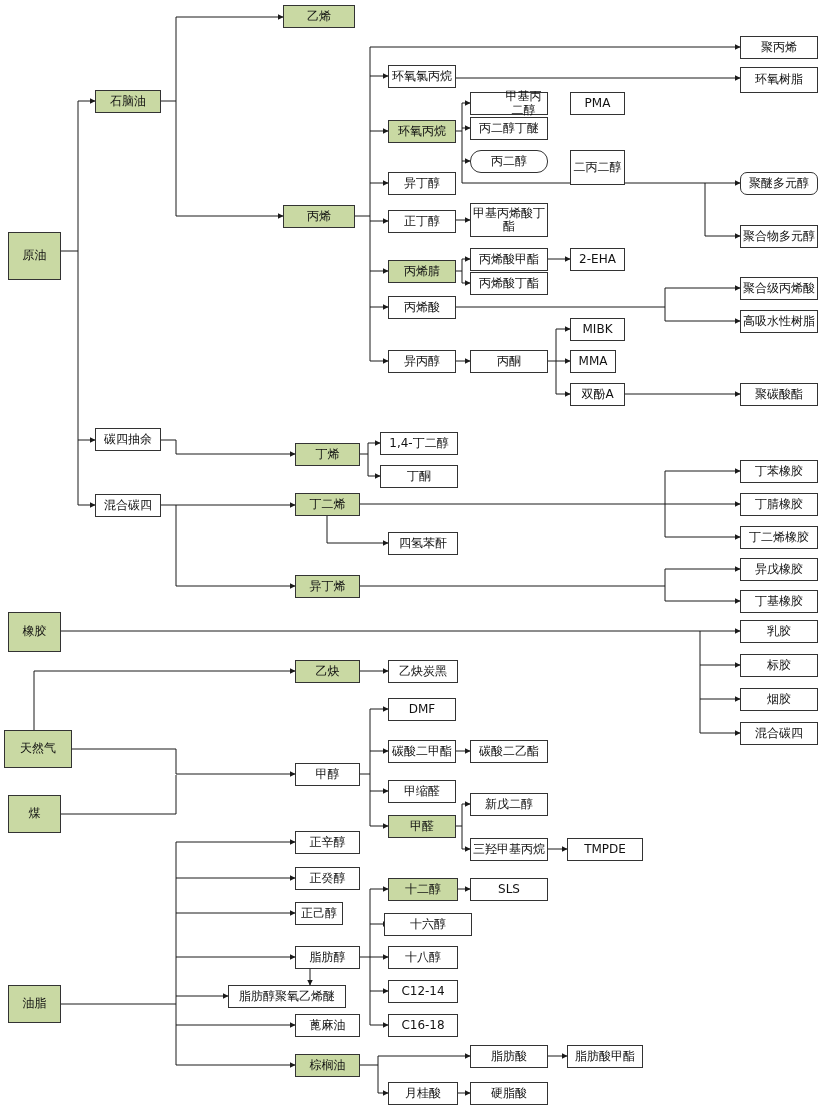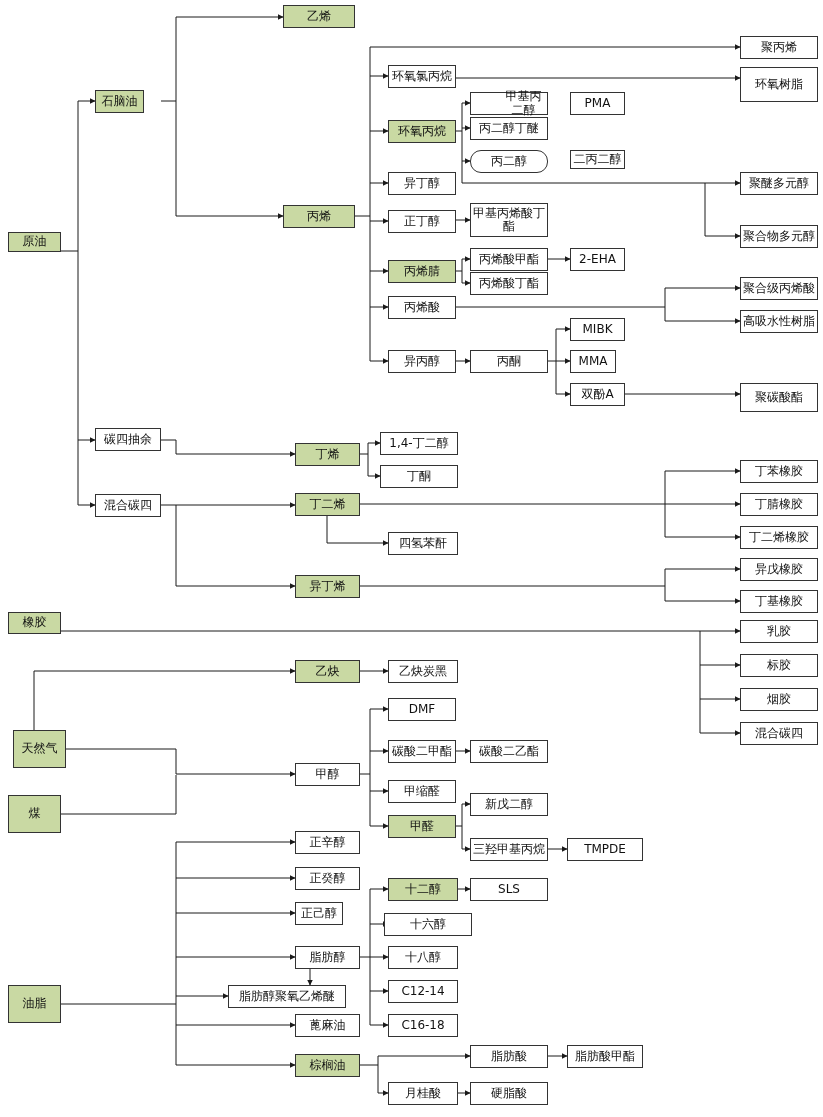--- a/index.html
+++ b/index.html
@@ -104,26 +104,26 @@
         <polyline points="370,991 388,991" fill="none" stroke="#1a1a1a" stroke-width="1" marker-end="url(#arrow)"></polyline>
         <polyline points="458,889 470,889" fill="none" stroke="#1a1a1a" stroke-width="1" marker-end="url(#arrow)"></polyline>
         <polyline points="310,969 310,985" fill="none" stroke="#1a1a1a" stroke-width="1" marker-end="url(#arrow)"></polyline>
         <polyline points="360,1065 378,1065 378,1056 470,1056" fill="none" stroke="#1a1a1a" stroke-width="1" marker-end="url(#arrow)"></polyline>
         <polyline points="378,1065 378,1093 388,1093" fill="none" stroke="#1a1a1a" stroke-width="1" marker-end="url(#arrow)"></polyline>
         <polyline points="548,1056 567,1056" fill="none" stroke="#1a1a1a" stroke-width="1" marker-end="url(#arrow)"></polyline>
         <polyline points="458,1093 470,1093" fill="none" stroke="#1a1a1a" stroke-width="1" marker-end="url(#arrow)"></polyline>
       </g>
   </svg>
 
-<div class="node green" style="left: 8px; top: 232px; width: 53px; height: 20px;">原油</div>
-    <div class="node green" style="left: 8px; top: 612px; width: 53px; height: 22px;">橡胶</div>
-    <div class="node green" style="left: 13px; top: 730px; width: 53px; height: 38px;">天然气</div>
+<div class="node green" style="left: 8px; top: 232px; width: 53px; height: 48px;">原油</div>
+    <div class="node green" style="left: 8px; top: 612px; width: 53px; height: 40px;">橡胶</div>
+    <div class="node green" style="left: 4px; top: 730px; width: 68px; height: 38px;">天然气</div>
     <div class="node green" style="left: 8px; top: 795px; width: 53px; height: 38px;">煤</div>
     <div class="node green" style="left: 8px; top: 985px; width: 53px; height: 38px;">油脂</div>
-    <div class="node green" style="left: 95px; top: 90px; width: 49px; height: 23px;">石脑油</div>
+    <div class="node green" style="left: 95px; top: 90px; width: 66px; height: 23px;">石脑油</div>
     <div class="node" style="left: 95px; top: 428px; width: 66px; height: 23px;">碳四抽余</div>
     <div class="node" style="left: 95px; top: 494px; width: 66px; height: 23px;">混合碳四</div>
     <div class="node green" style="left: 283px; top: 5px; width: 72px; height: 23px;">乙烯</div>
     <div class="node green" style="left: 283px; top: 205px; width: 72px; height: 23px;">丙烯</div>
     <div class="node green" style="left: 295px; top: 443px; width: 65px; height: 23px;">丁烯</div>
     <div class="node green" style="left: 295px; top: 493px; width: 65px; height: 23px;">丁二烯</div>
     <div class="node green" style="left: 295px; top: 575px; width: 65px; height: 23px;">异丁烯</div>
     <div class="node green" style="left: 295px; top: 660px; width: 65px; height: 23px;">乙炔</div>
     <div class="node" style="left: 295px; top: 763px; width: 65px; height: 23px;">甲醇</div>
     <div class="node" style="left: 295px; top: 831px; width: 65px; height: 23px;">正辛醇</div>
@@ -161,34 +161,34 @@
     <div class="node" style="left: 470px; top: 248px; width: 78px; height: 23px;">丙烯酸甲酯</div>
     <div class="node" style="left: 470px; top: 272px; width: 78px; height: 23px;">丙烯酸丁酯</div>
     <div class="node" style="left: 470px; top: 350px; width: 78px; height: 23px;">丙酮</div>
     <div class="node" style="left: 470px; top: 740px; width: 78px; height: 23px;">碳酸二乙酯</div>
     <div class="node" style="left: 470px; top: 793px; width: 78px; height: 23px;">新戊二醇</div>
     <div class="node" style="left: 470px; top: 838px; width: 78px; height: 23px;">三羟甲基丙烷</div>
     <div class="node" style="left: 470px; top: 878px; width: 78px; height: 23px;">SLS</div>
     <div class="node" style="left: 470px; top: 1045px; width: 78px; height: 23px;">脂肪酸</div>
     <div class="node" style="left: 470px; top: 1082px; width: 78px; height: 23px;">硬脂酸</div>
     <div class="node" style="left: 570px; top: 92px; width: 55px; height: 23px;">PMA</div>
-    <div class="node" style="left: 570px; top: 150px; width: 55px; height: 19px;">二丙二醇</div>
+    <div class="node" style="left: 570px; top: 150px; width: 55px; height: 35px;">二丙二醇</div>
     <div class="node" style="left: 570px; top: 248px; width: 55px; height: 23px;">2-EHA</div>
     <div class="node" style="left: 570px; top: 318px; width: 55px; height: 23px;">MIBK</div>
     <div class="node" style="left: 570px; top: 350px; width: 46px; height: 23px;">MMA</div>
     <div class="node" style="left: 570px; top: 383px; width: 55px; height: 23px;">双酚A</div>
     <div class="node" style="left: 567px; top: 838px; width: 76px; height: 23px;">TMPDE</div>
     <div class="node" style="left: 567px; top: 1045px; width: 76px; height: 23px;">脂肪酸甲酯</div>
     <div class="node" style="left: 740px; top: 36px; width: 78px; height: 23px;">聚丙烯</div>
-    <div class="node" style="left: 740px; top: 67px; width: 78px; height: 35px;">环氧树脂</div>
-    <div class="node" style="left: 740px; top: 172px; width: 78px; height: 23px;">聚醚多元醇</div>
+    <div class="node" style="left: 740px; top: 67px; width: 78px; height: 26px;">环氧树脂</div>
+    <div class="node" style="left: 740px; top: 172px; width: 78px; height: 23px; border-radius: 7px;">聚醚多元醇</div>
     <div class="node" style="left: 740px; top: 225px; width: 78px; height: 23px;">聚合物多元醇</div>
     <div class="node" style="left: 740px; top: 277px; width: 78px; height: 23px;">聚合级丙烯酸</div>
     <div class="node" style="left: 740px; top: 310px; width: 78px; height: 23px;">高吸水性树脂</div>
-    <div class="node" style="left: 740px; top: 383px; width: 78px; height: 29px;">聚碳酸酯</div>
+    <div class="node" style="left: 740px; top: 383px; width: 78px; height: 23px;">聚碳酸酯</div>
     <div class="node" style="left: 740px; top: 460px; width: 78px; height: 23px;">丁苯橡胶</div>
     <div class="node" style="left: 740px; top: 493px; width: 78px; height: 23px;">丁腈橡胶</div>
     <div class="node" style="left: 740px; top: 526px; width: 78px; height: 23px;">丁二烯橡胶</div>
     <div class="node" style="left: 740px; top: 558px; width: 78px; height: 23px;">异戊橡胶</div>
     <div class="node" style="left: 740px; top: 590px; width: 78px; height: 23px;">丁基橡胶</div>
     <div class="node" style="left: 740px; top: 620px; width: 78px; height: 23px;">乳胶</div>
     <div class="node" style="left: 740px; top: 654px; width: 78px; height: 23px;">标胶</div>
     <div class="node" style="left: 740px; top: 688px; width: 78px; height: 23px;">烟胶</div>
     <div class="node" style="left: 740px; top: 722px; width: 78px; height: 23px;">混合碳四</div>
   </div>

